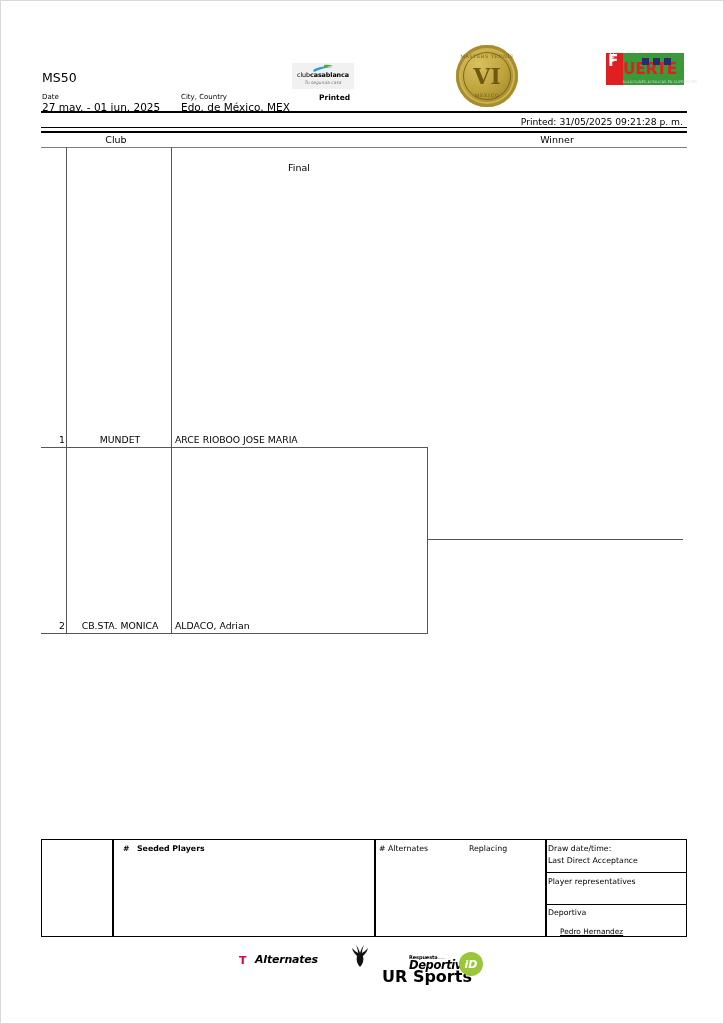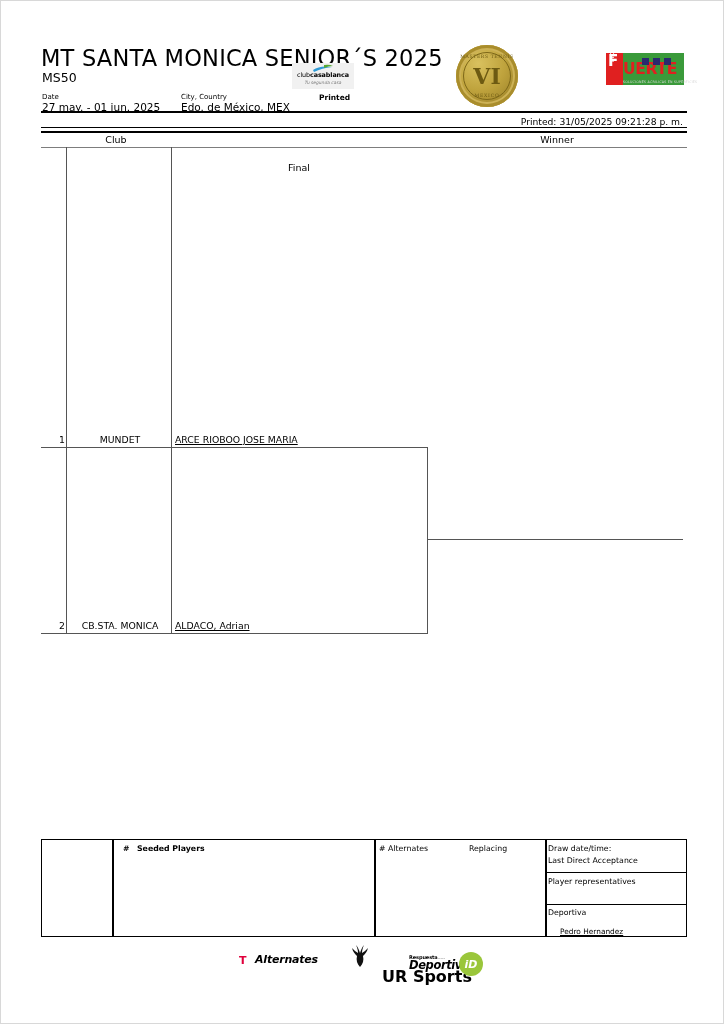--- a/index.html
+++ b/index.html
@@ -69,21 +69,21 @@
   
   .colhead{position:absolute;font-size:9.5px;text-align:center;}
 
   
   .vline{position:absolute;width:1px;background:#555;}
   .hline{position:absolute;height:1px;background:#555;}
 
   .cell{position:absolute;font-size:9.3px;white-space:nowrap;}
   .cell.seed{width:18px;text-align:right;}
   .cell.club{width:100px;text-align:center;}
-  .cell.name{text-align:center;text-decoration:underline;}
+  .cell.name{text-align:center;}
 
   
   .ftable{position:absolute;left:40px;top:838px;width:646px;height:98px;
     border:1.6px solid #000;box-sizing:border-box;}
   .fv{position:absolute;top:0;bottom:0;width:1.6px;background:#000;}
   .fh{position:absolute;height:1.2px;background:#000;}
   .fcell{position:absolute;font-size:7.8px;}
   .fcell.hd{font-weight:bold;}
   .fname{position:absolute;font-size:7.4px;text-decoration:underline;padding-left:12px;}
 
@@ -99,21 +99,20 @@
   .rdep-badge{position:absolute;left:458px;top:951px;width:24px;height:24px;border-radius:50%;
     background:#9ac63b;color:#fff;font-size:11px;font-weight:bold;font-style:italic;
     display:flex;align-items:center;justify-content:center;}
   .dots{position:absolute;left:437px;top:954px;font-size:5px;color:#444;letter-spacing:-.5px;}
 </style>
 </head>
 <body>
 
 <div class="page">
 
-  <div class="title">MT SANTA  MONICA SENIOR´S 2025</div>
   <div class="event">MS50</div>
 
   <div class="lbl-date">Date</div>
   <div class="val-date">27 may. - 01 jun. 2025</div>
   <div class="lbl-city">City, Country</div>
   <div class="val-city">Edo. de México, MEX</div>
   <div class="lbl-web">Printed</div>
 
   <div class="logo-casa">
     <svg class="casa-swoosh" viewBox="0 0 22 9">

